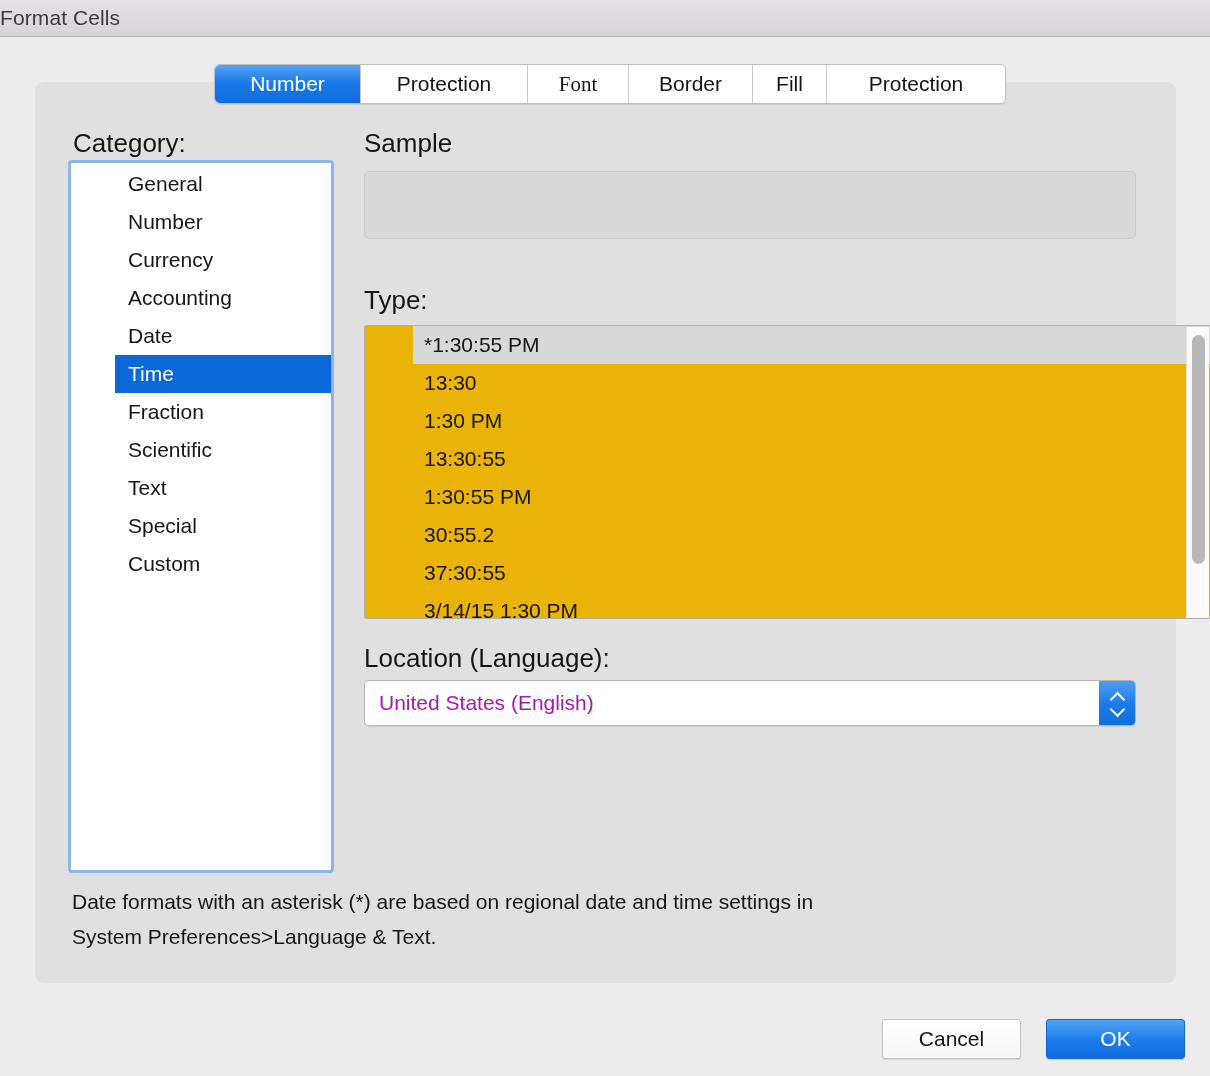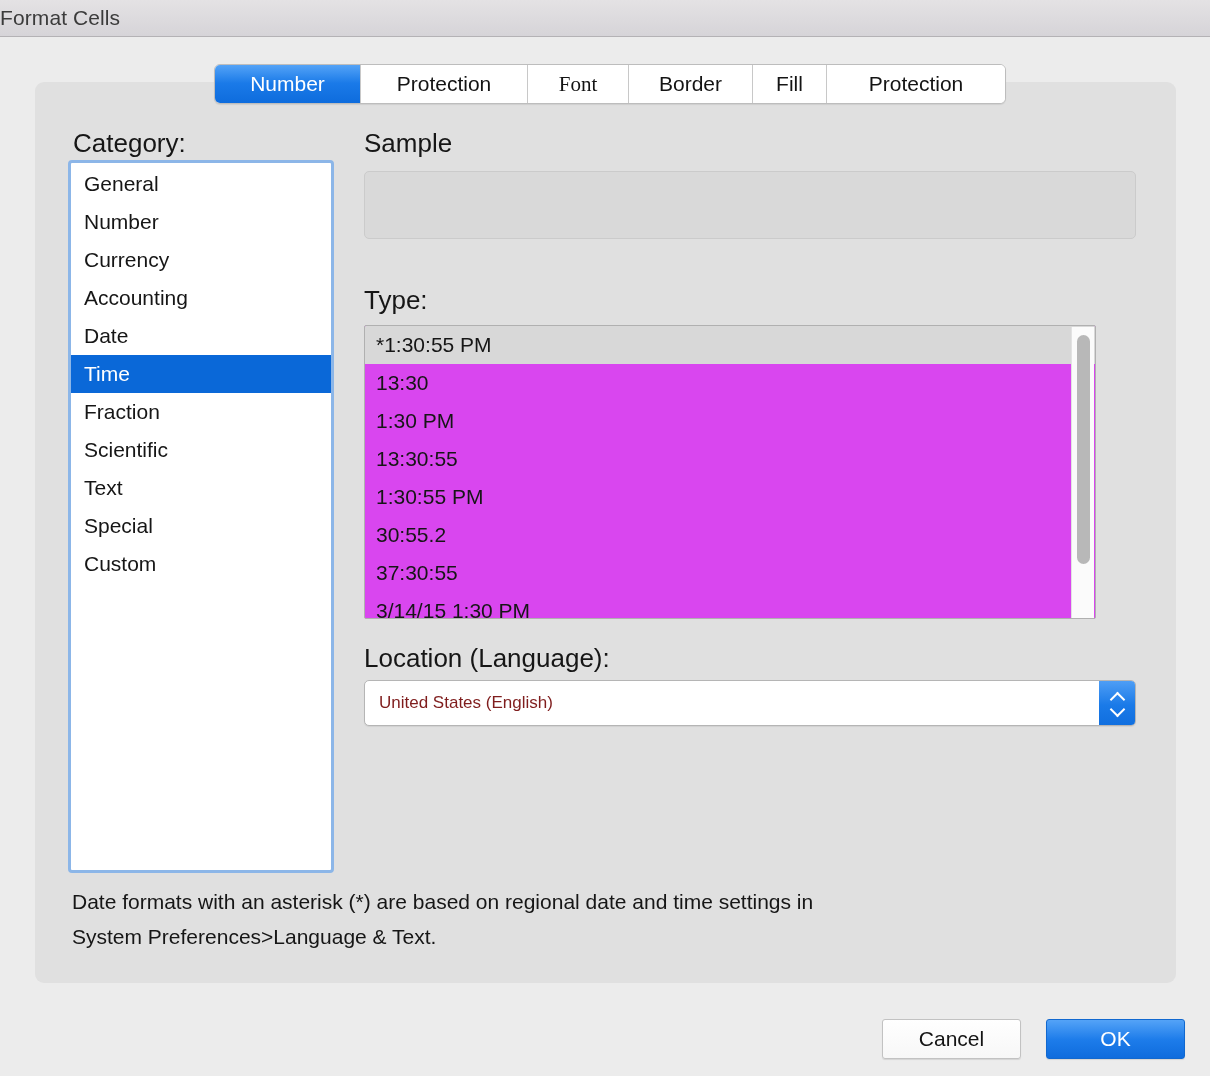--- a/index.html
+++ b/index.html
@@ -95,21 +95,21 @@
   
   .category-box {
     position: absolute;
     left: 68px; top: 160px;
     width: 266px; height: 713px;
     background: #ffffff;
     border: 3px solid #8cb6e8;
     border-radius: 4px;
     overflow: hidden;
   }
-  .category-list { padding-top: 2px; }
+  .category-list { padding-top: 2px; margin-left: 44px; }
   .category-item {
     height: 38px;
     line-height: 38px;
     padding-left: 13px;
     font-size: 21px;
     color: #161616;
     cursor: default;
     white-space: nowrap;
   }
   .category-item.selected {
@@ -124,25 +124,26 @@
     width: 772px; height: 68px;
     background: #d9d9d9;
     border: 1px solid #cbcbcb;
     border-radius: 5px;
   }
 
   
   .type-box {
     position: absolute;
     left: 364px; top: 325px;
-    width: 732px; height: 294px;
-    background: #d946ef;
+    width: 847px; height: 294px;
+    background: #eab308;
     border: 1px solid #b0b0b0;
     border-radius: 2px;
     overflow: hidden;
+    padding-left: 48px;
   }
   .type-list { width: 100%; }
   .type-item {
     height: 38px;
     line-height: 38px;
     padding-left: 11px;
     font-size: 21px;
     color: #161616;
     cursor: default;
     white-space: nowrap;
@@ -172,22 +173,22 @@
     background: #ffffff;
     border: 1px solid #b5b5b5;
     border-radius: 5px;
     display: flex;
     align-items: center;
     box-shadow: 0 1px 1px rgba(0,0,0,0.07);
   }
   .location-value {
     flex: 1;
     padding-left: 14px;
-    font-size: 17px;
-    color: #7f1d1d;
+    font-size: 21px;
+    color: #a21caf;
     white-space: nowrap;
   }
   .location-stepper {
     width: 36px; height: 44px;
     margin-right: 0px;
     background: linear-gradient(to bottom, #4e9ef5 0%, #1a7ae8 55%, #106fdf 100%);
     border-radius: 0 4px 4px 0;
     display: flex;
     flex-direction: column;
     align-items: center;

